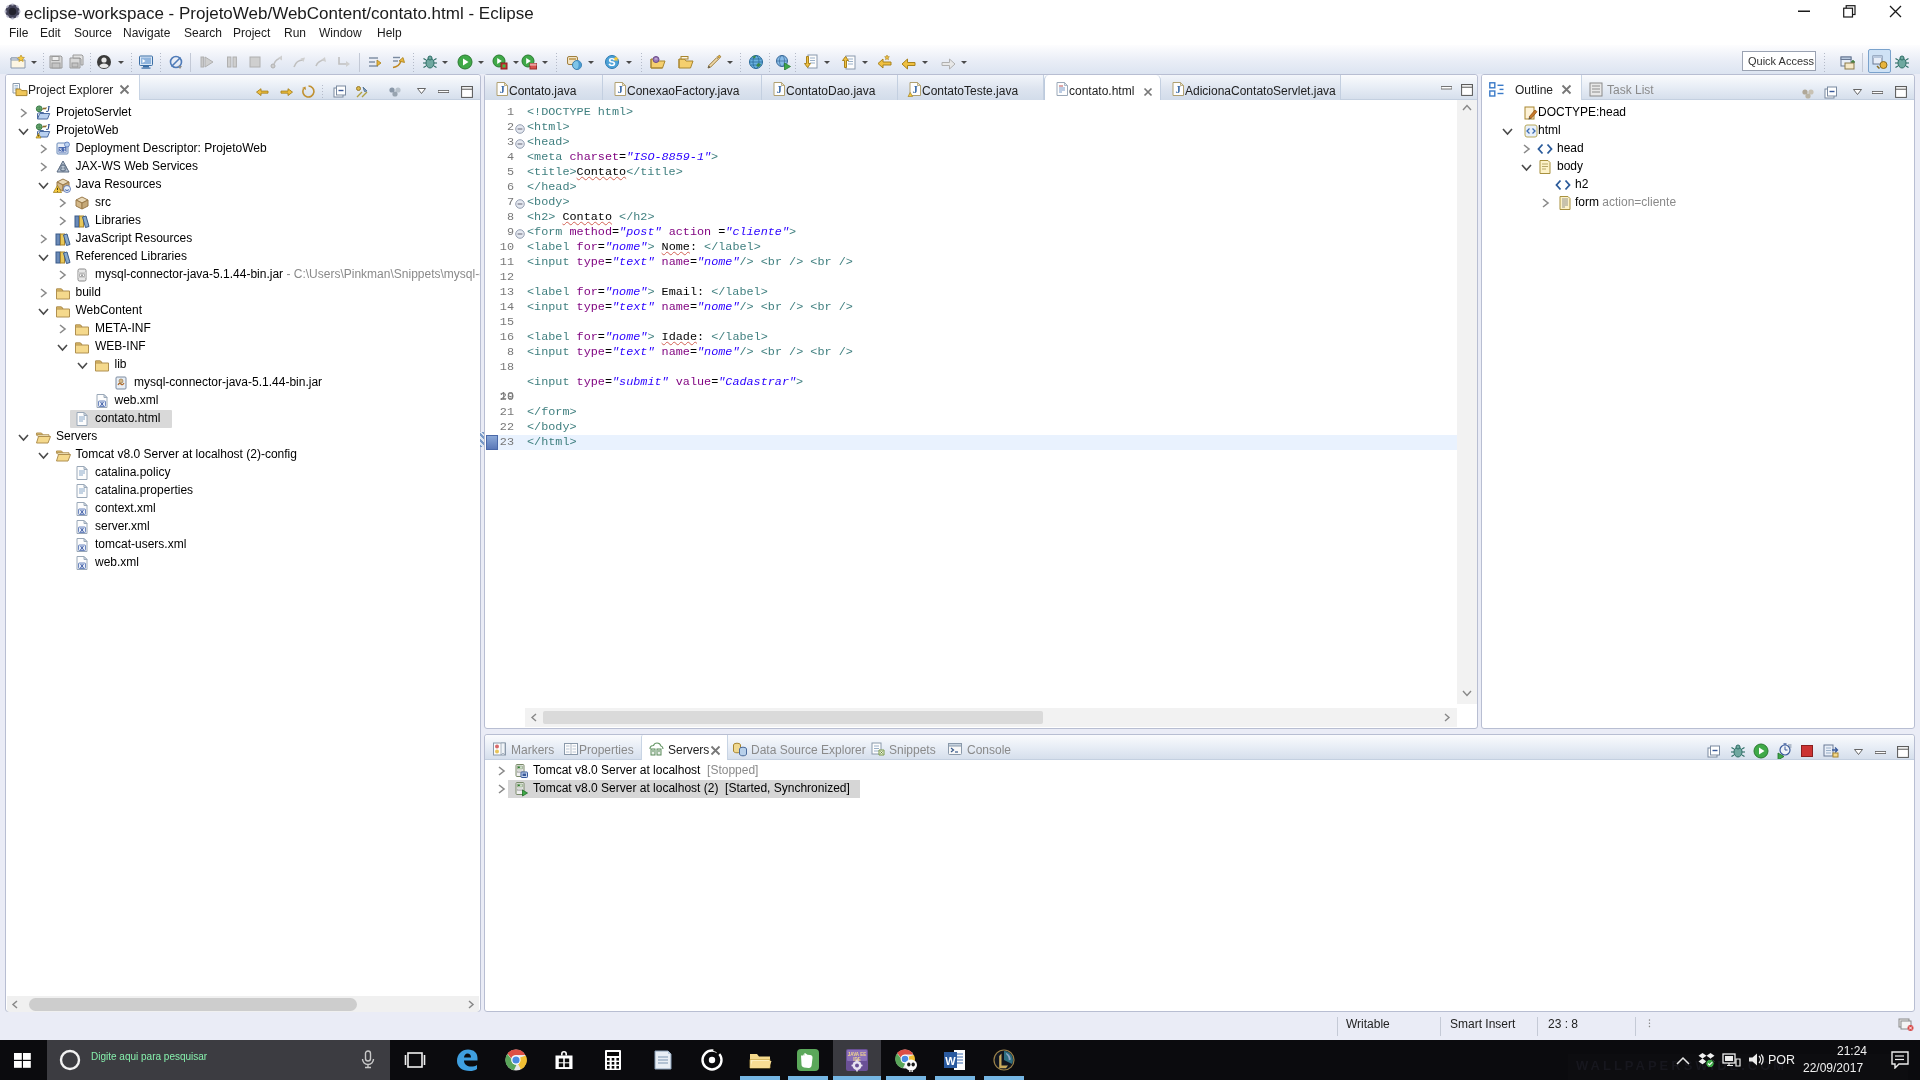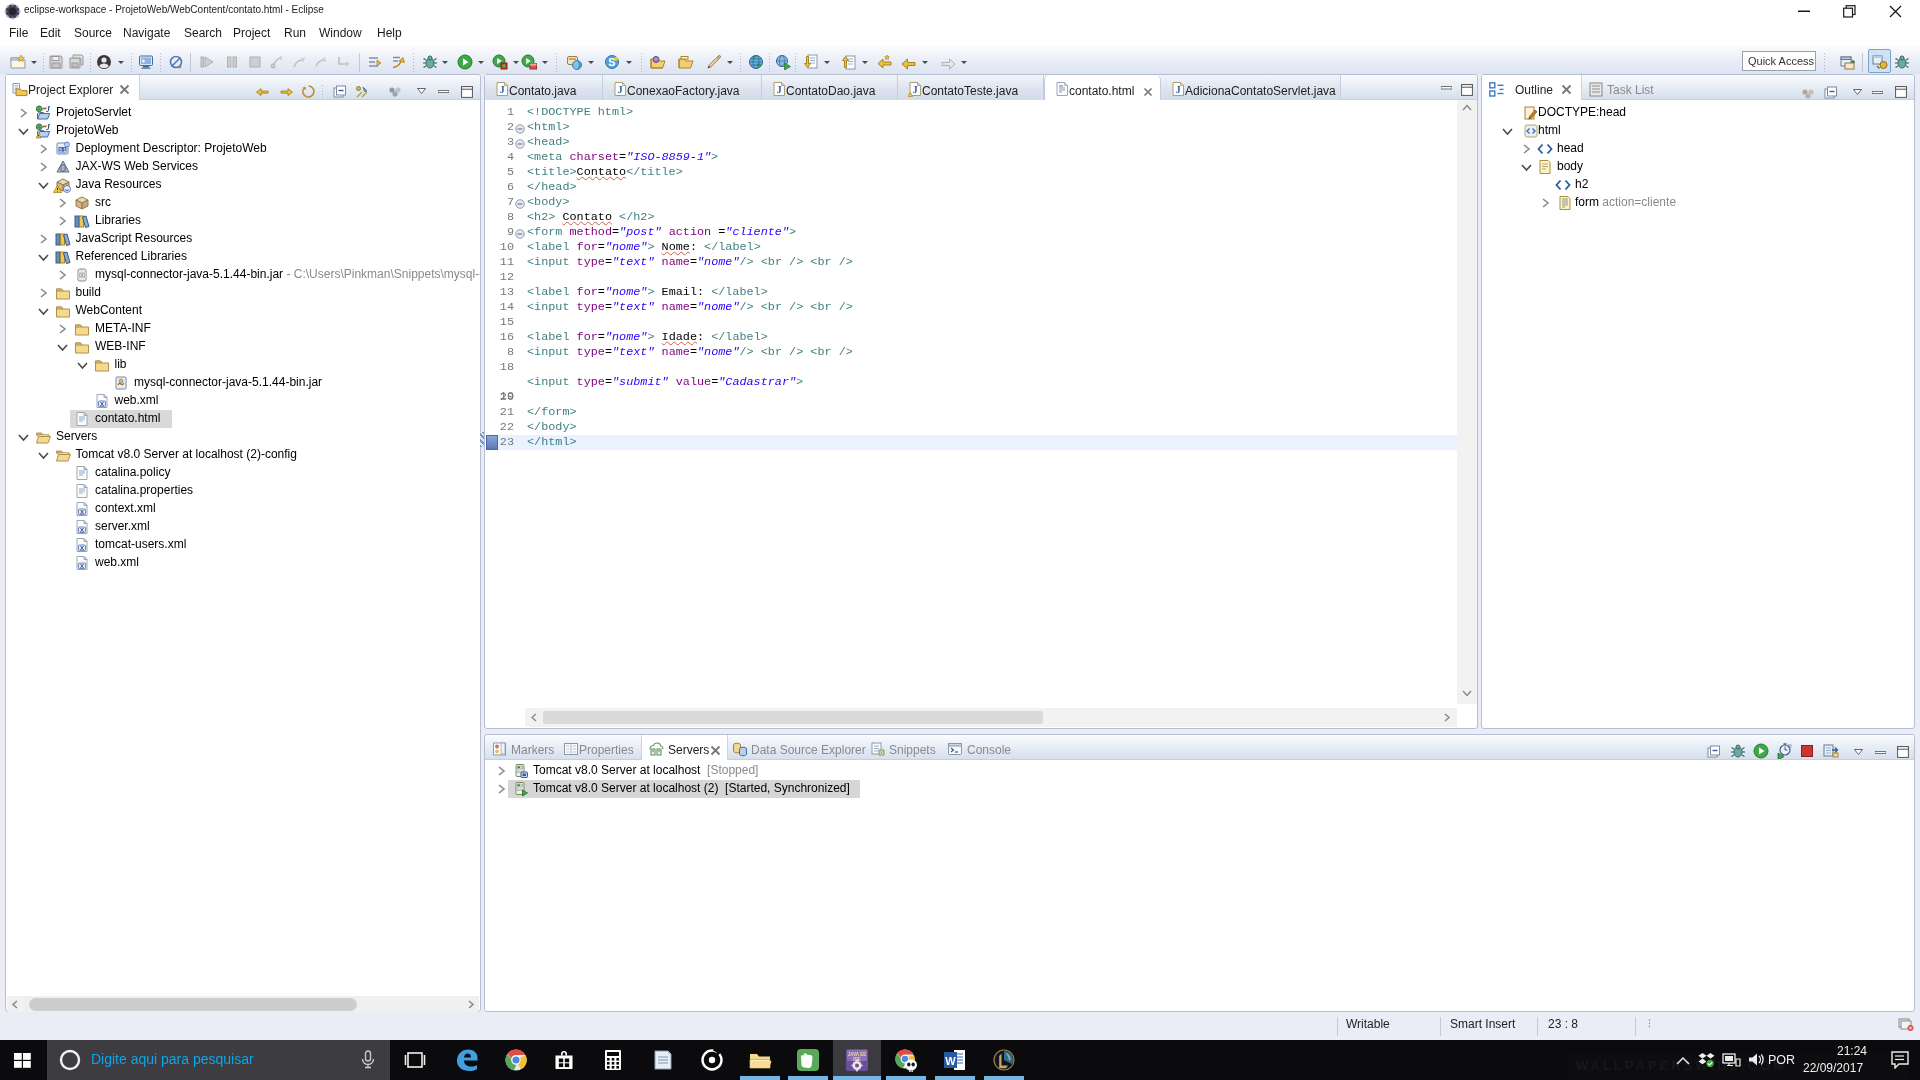--- a/index.html
+++ b/index.html
@@ -46,21 +46,21 @@
         <line x1="8.5" y1="0.5" x2="8.5" y2="2.5"></line>
         <line x1="8.5" y1="14.5" x2="8.5" y2="16.5"></line>
         <line x1="0.5" y1="8.5" x2="2.5" y2="8.5"></line>
         <line x1="14.5" y1="8.5" x2="16.5" y2="8.5"></line>
         <line x1="2.9" y1="2.9" x2="4.3" y2="4.3"></line>
         <line x1="12.7" y1="12.7" x2="14.1" y2="14.1"></line>
         <line x1="2.9" y1="14.1" x2="4.3" y2="12.7"></line>
         <line x1="12.7" y1="4.3" x2="14.1" y2="2.9"></line>
       </g>
     </svg>
-<span class="abs" style="left:24px;top:4px;font-size:10px;color:#1b1b1b">eclipse-workspace - ProjetoWeb/WebContent/contato.html - Eclipse</span>
+<span class="abs" style="left:24px;top:4px;font-size:17px;color:#1b1b1b">eclipse-workspace - ProjetoWeb/WebContent/contato.html - Eclipse</span>
 <svg class="abs" style="left:1798px;top:10px" width="12" height="3" viewBox="0 0 12 3">
       <rect width="12" height="1.5" y="0.5" fill="#1a1a1a"></rect>
     </svg>
 <svg class="abs" style="left:1843px;top:5px" width="13" height="13" viewBox="0 0 13 13">
       <rect x="3.2" y="0.7" width="8.8" height="8.8" fill="#fff" stroke="#1a1a1a" stroke-width="1.2"></rect>
       <rect x="0.7" y="3.2" width="8.8" height="8.8" fill="#fff" stroke="#1a1a1a" stroke-width="1.2"></rect>
     </svg>
 <svg class="abs" style="left:1889px;top:5px" width="13" height="13" viewBox="0 0 13 13">
       <path d="M1 1 L12 12 M12 1 L1 12" stroke="#1a1a1a" stroke-width="1.3"></path>
     </svg>
@@ -1092,21 +1092,21 @@
 <svg class="abs" style="left:14px;top:13px" width="17" height="15" viewBox="0 0 17 15">
       <rect x="0" y="0" width="7.8" height="6.8" fill="#fff"></rect>
       <rect x="9" y="0" width="7.8" height="6.8" fill="#fff"></rect>
       <rect x="0" y="8" width="7.8" height="6.8" fill="#fff"></rect>
       <rect x="9" y="8" width="7.8" height="6.8" fill="#fff"></rect>
     </svg>
 <div class="abs" style="left:47px;top:0;width:343px;height:40px;background:#3c3c41">
 <svg class="abs" style="left:12px;top:9px" width="22" height="22" viewBox="0 0 22 22">
         <circle cx="11" cy="11" r="9" fill="none" stroke="#f2f2f2" stroke-width="2.4"></circle>
       </svg>
-<span class="abs" style="left:44px;top:11px;font-size:14px;color:#0ea5e9">Digite aqui para pesquisar</span>
+<span class="abs" style="left:44px;top:11px;font-size:10px;color:#86efac">Digite aqui para pesquisar</span>
 <svg class="abs" style="left:313px;top:10px" width="16" height="20" viewBox="0 0 16 20">
         <rect x="5.5" y="1" width="5" height="10" rx="2.5" fill="none" stroke="#c8c8c8" stroke-width="1.4"></rect>
         <path d="M2.5 9 a5.5 5.5 0 0 0 11 0 M8 14.5 v3 M5 17.5 h6" fill="none" stroke="#c8c8c8" stroke-width="1.4"></path>
       </svg>
 </div>
 <svg class="abs" style="left:404px;top:10px" width="22" height="20" viewBox="0 0 22 20">
       <rect x="4" y="3" width="14" height="14" fill="none" stroke="#f0f0f0" stroke-width="1.6"></rect>
       <path d="M1.5 5 v10 M20.5 5 v10" stroke="#f0f0f0" stroke-width="1.6"></path>
     </svg>
 <svg class="abs" style="left:455px;top:8px" width="24" height="24" viewBox="0 0 24 24">

